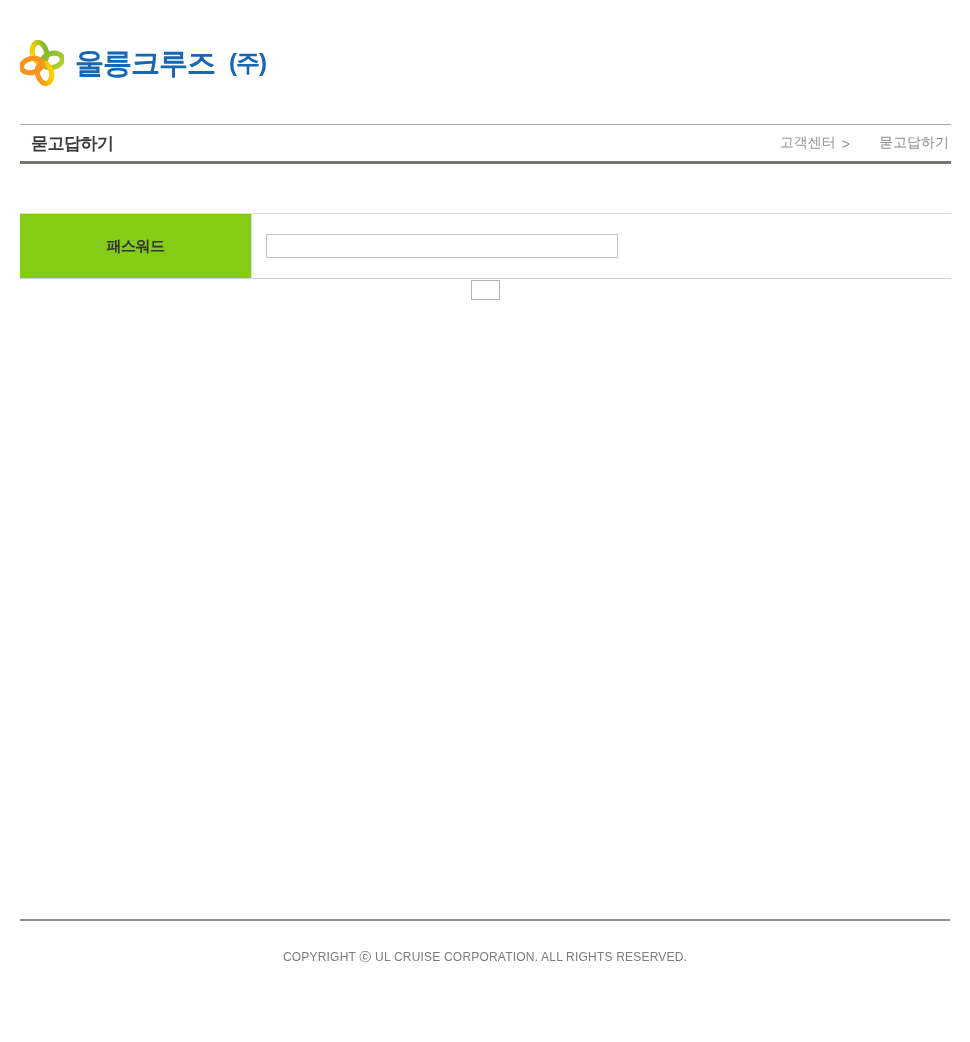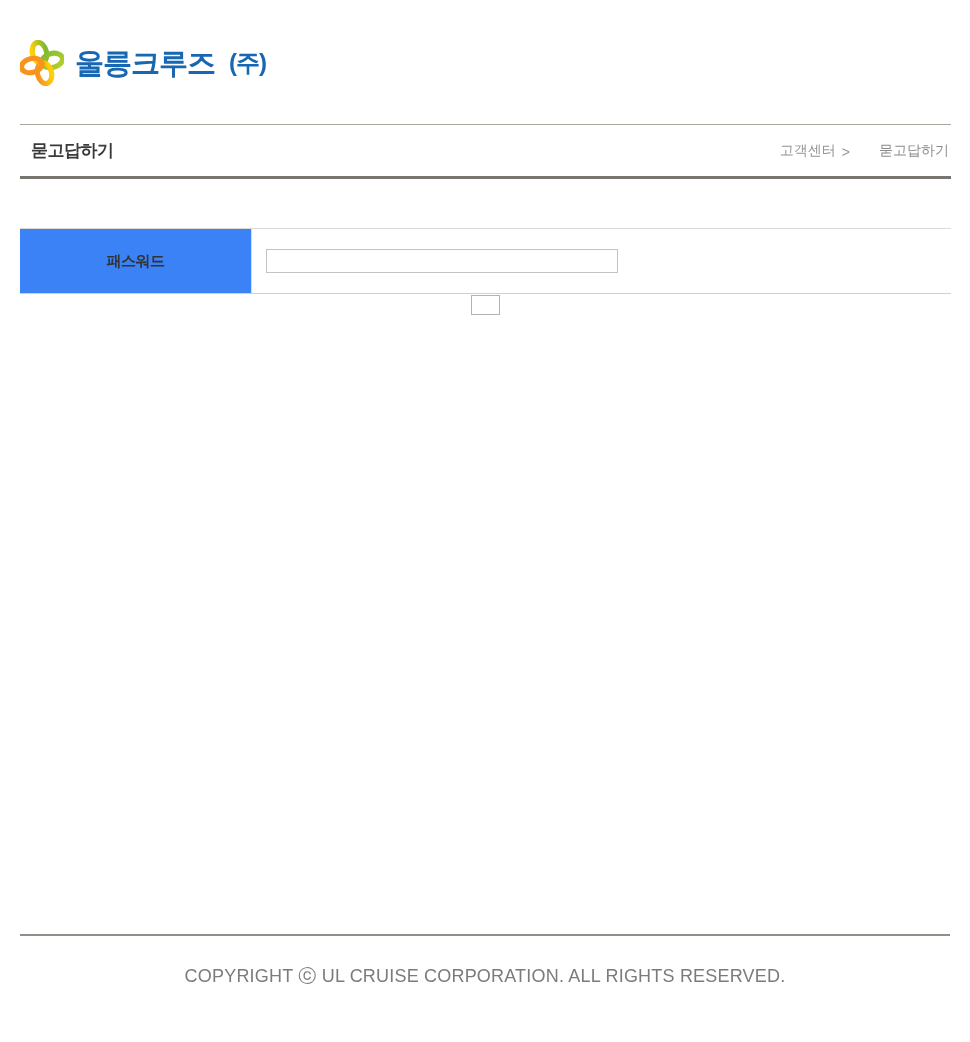--- a/index.html
+++ b/index.html
@@ -14,39 +14,39 @@
   .logo { display: inline-flex; align-items: center; gap: 11px; text-decoration: none; cursor: pointer; }
   .logo-icon { width: 44px; height: 46px; display: block; }
   .logo-text { font-size: 29px; font-weight: bold; color: #1767b3; letter-spacing: -1px; line-height: 1; }
   .logo-suffix { font-size: 24px; font-weight: 600; color: #1767b3; letter-spacing: -1px; margin-left: 3px; line-height: 1; }
 
   
   .page-head {
     margin: 34px 19px 0 20px;
     border-top: 1px solid #aba79f;
     border-bottom: 3px solid #787570;
-    height: 55px;
+    height: 40px;
     display: flex; align-items: center; justify-content: space-between;
     padding-left: 11px;
   }
   .page-title { font-size: 17px; font-weight: 600; color: #3a3a3a; letter-spacing: -0.5px; }
   .breadcrumb { display: flex; align-items: flex-end; font-size: 14px; color: #949494; padding-right: 2px; }
   .crumb-parent { color: #949494; cursor: pointer; text-decoration: none; }
   .crumb-sep { margin-left: 6px; color: #949494; }
   .crumb-current { margin-left: 29px; color: #8c8c8c; cursor: pointer; text-decoration: none; }
 
   
   .form-table {
     margin: 49px 19px 0 20px;
     border-top: 1px solid #dadada;
     border-bottom: 1px solid #d2d2cd;
   }
   .form-row { display: flex; height: 64px; }
   .form-th {
-    width: 232px; background: #3b82f6;
+    width: 232px; background: #84cc16;
     border-right: 1px solid #dadada;
     display: flex; align-items: center; justify-content: center;
     font-size: 15px; font-weight: bold; color: #333333; letter-spacing: -0.5px;
   }
   .form-td { flex: 1; display: flex; align-items: center; padding-left: 14px; background: #ffffff; }
   .pw-input {
     width: 352px; height: 24px;
     border: 1px solid #c3c3c3;
     background: #ffffff;
     font-size: 13px; padding: 0 5px;
@@ -62,21 +62,21 @@
     background: #ffffff;
     cursor: pointer;
     font-size: 10px;
   }
 
   
   .footer { margin: 619px 20px 0 20px; border-top: 2px solid #8f8f88; }
   .copyright {
     text-align: center;
     padding-top: 28px;
-    font-size: 18px; color: #7b7b7b; letter-spacing: 0.2px;
+    font-size: 12px; color: #7b7b7b; letter-spacing: 0.2px;
   }
 </style>
 </head>
 <body>
 
 <div class="header">
   <a class="logo">
     <span>
       <svg class="logo-icon" viewBox="0 0 44 46" aria-hidden="true">
         <defs>

